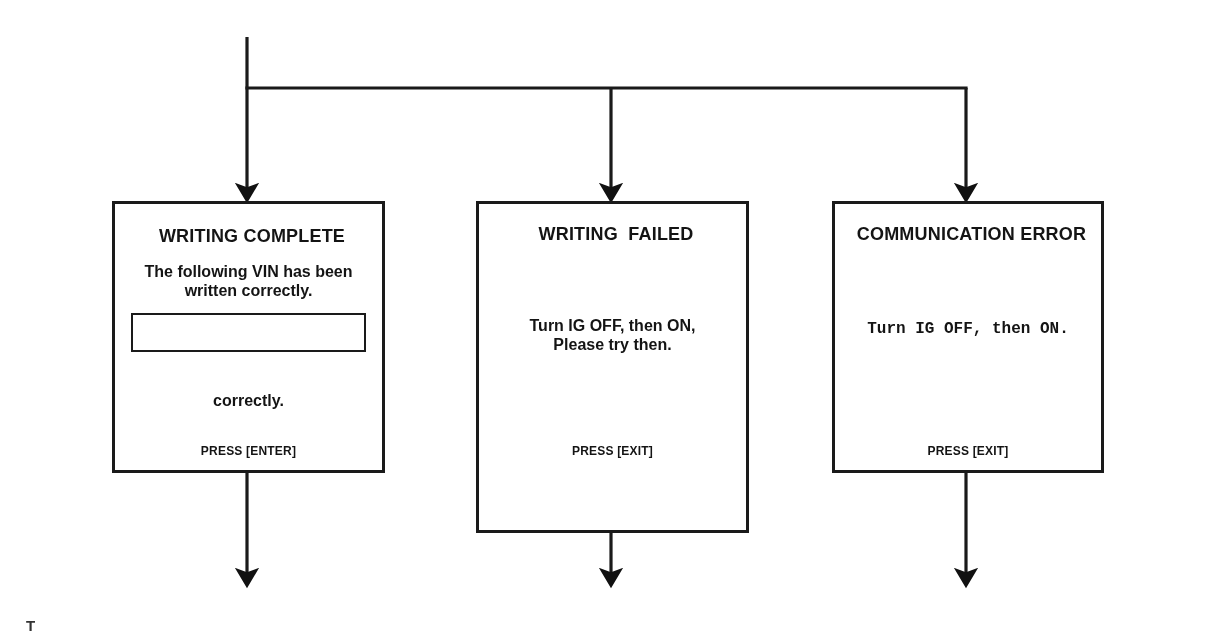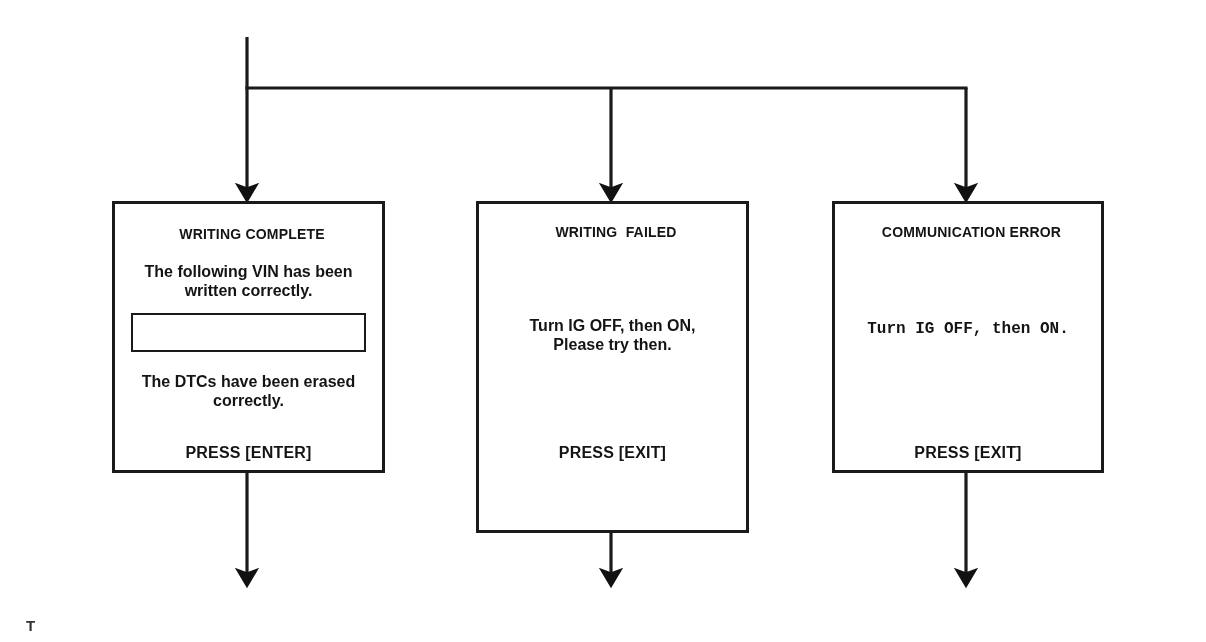--- a/index.html
+++ b/index.html
@@ -29,41 +29,41 @@
     position: absolute;
     box-sizing: border-box;
     border: 3px solid #1a1a1a;
     background: #ffffff;
     text-align: center;
   }
   .box-title {
     position: absolute;
     left: 0;
     right: 0;
-    font-size: 14px;
+    font-size: 18px;
     font-weight: bold;
     color: #141414;
     letter-spacing: 0.2px;
     white-space: pre;
     padding-left: 7px;
   }
   .box-body {
     position: absolute;
     left: 6px;
     right: 6px;
     font-size: 16px;
     font-weight: bold;
     color: #141414;
     line-height: 19px;
   }
   .box-footer {
     position: absolute;
     left: 0;
     right: 0;
-    font-size: 16px;
+    font-size: 12px;
     font-weight: bold;
     color: #141414;
     letter-spacing: 0.2px;
   }
   .vin-field {
     position: absolute;
     box-sizing: border-box;
     border: 2.5px solid #1a1a1a;
     background: #ffffff;
   }
@@ -102,21 +102,20 @@
 
   <div class="screen-box" style="left:112px; top:201px; width:273px; height:272px;">
 
     <div class="box-title" style="top:22px;">WRITING COMPLETE</div>
 
     <div class="box-body" style="top:58px;">The following VIN has been</div>
     <div class="box-body" style="top:77px;">written correctly.</div>
 
     <div class="vin-field" style="left:16px; top:109px; width:235px; height:39px;"></div>
 
-    <div class="box-body" style="top:168px;">The DTCs have been erased</div>
     <div class="box-body" style="top:187px;">correctly.</div>
 
     <div class="box-footer" style="top:240px;">PRESS [ENTER]</div>
   </div>
 
   <div class="screen-box" style="left:476px; top:201px; width:273px; height:332px;">
 
     <div class="box-title" style="top:20px;">WRITING  FAILED</div>
 
     <div class="box-body" style="top:112px;">Turn IG OFF, then ON,</div>

